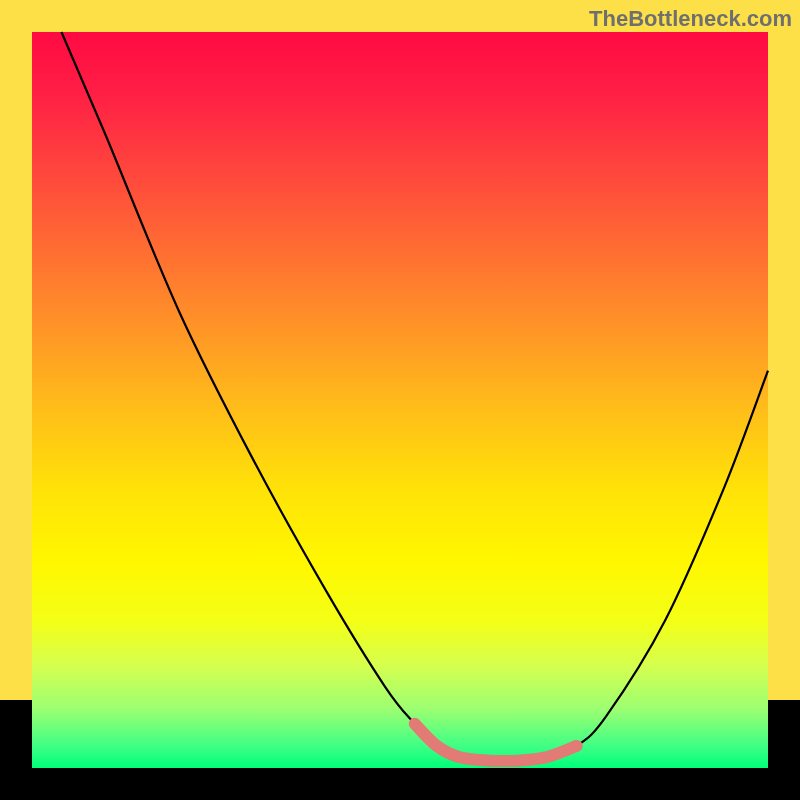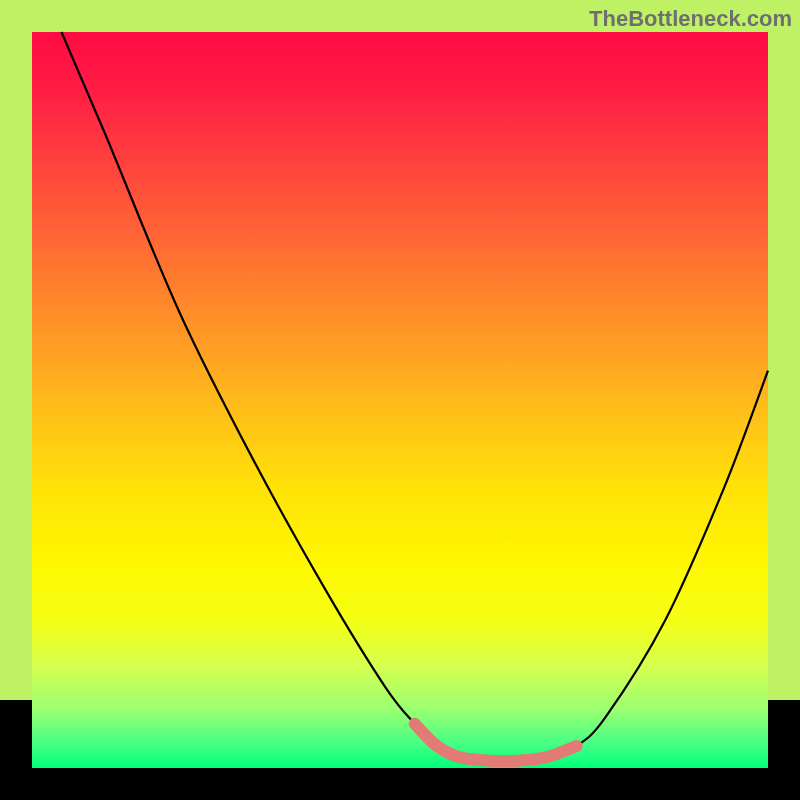--- a/index.html
+++ b/index.html
@@ -10,21 +10,21 @@
     background: #000;
     overflow: hidden;
     font-family: Arial, Helvetica, sans-serif;
   }
   .frame {
     position: absolute;
     left: 0;
     top: 0;
     width: 800px;
     height: 700px;
-    background: #bef264;
+    background: #fde047;
   }
   .plot-area {
     position: absolute;
     background: linear-gradient(to bottom,
       #ff0a42 0%,
       #ff1e45 8%,
       #ff4a3c 20%,
       #ff7d2e 34%,
       #ffb91b 50%,
       #ffe208 62%,

